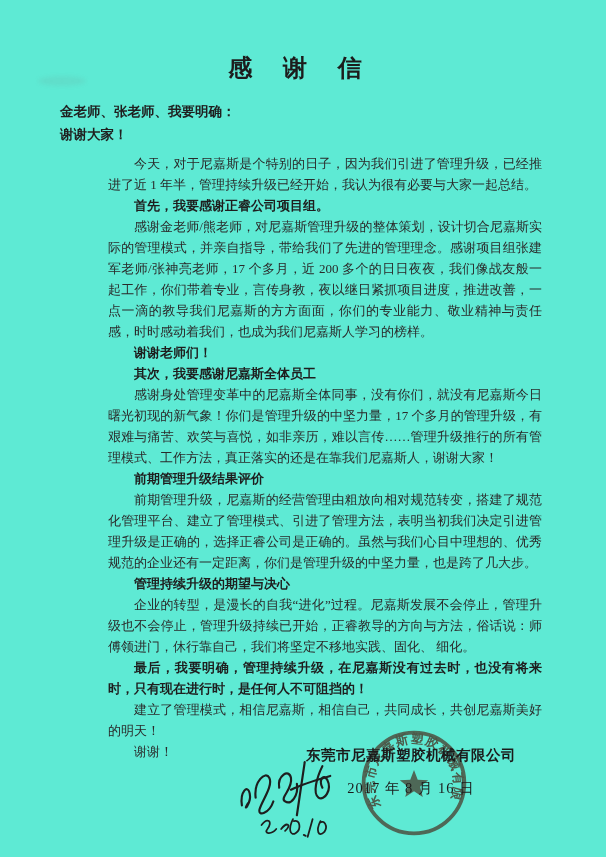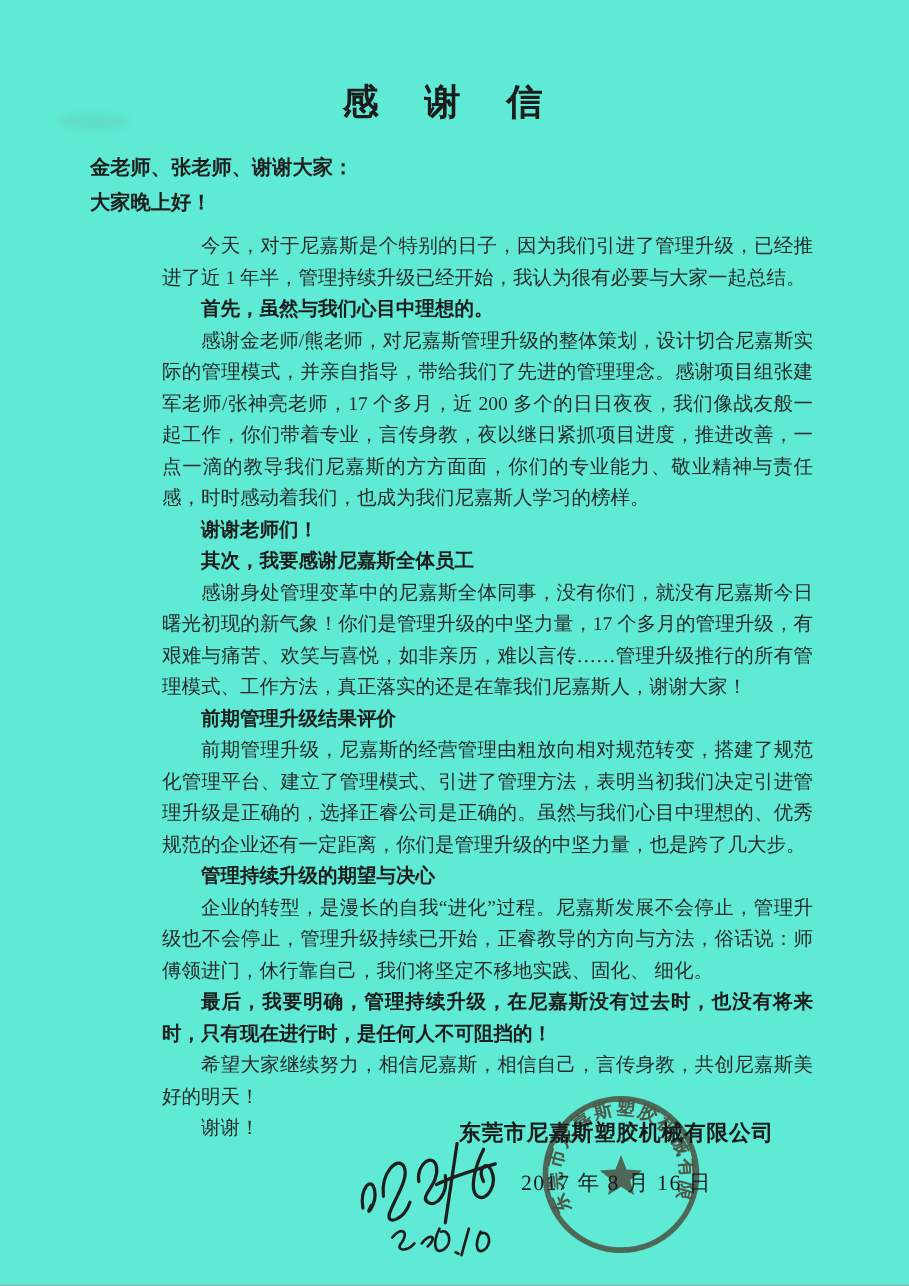--- a/index.html
+++ b/index.html
@@ -94,36 +94,36 @@
     filter:blur(2px);
   }
 </style>
 </head>
 <body>
 
 <div class="page">
 
   <h1 class="title">感 谢 信</h1>
 
-  <p class="salut">金老师、张老师、谢谢大家：</p>
-  <p class="salut">大家晚上好！</p>
+  <p class="salut">金老师、张老师、我要明确：</p>
+  <p class="salut">谢谢大家！</p>
 
   <div class="body-text">
       <p class="para">今天，对于尼嘉斯是个特别的日子，因为我们引进了管理升级，已经推进了近 1 年半，管理持续升级已经开始，我认为很有必要与大家一起总结。</p>
-      <p class="para bold">首先，虽然与我们心目中理想的。</p>
+      <p class="para bold">首先，我要感谢正睿公司项目组。</p>
       <p class="para">感谢金老师/熊老师，对尼嘉斯管理升级的整体策划，设计切合尼嘉斯实际的管理模式，并亲自指导，带给我们了先进的管理理念。感谢项目组张建军老师/张神亮老师，17 个多月，近 200 多个的日日夜夜，我们像战友般一起工作，你们带着专业，言传身教，夜以继日紧抓项目进度，推进改善，一点一滴的教导我们尼嘉斯的方方面面，你们的专业能力、敬业精神与责任感，时时感动着我们，也成为我们尼嘉斯人学习的榜样。</p>
       <p class="para bold">谢谢老师们！</p>
       <p class="para bold">其次，我要感谢尼嘉斯全体员工</p>
       <p class="para">感谢身处管理变革中的尼嘉斯全体同事，没有你们，就没有尼嘉斯今日曙光初现的新气象！你们是管理升级的中坚力量，17 个多月的管理升级，有艰难与痛苦、欢笑与喜悦，如非亲历，难以言传……管理升级推行的所有管理模式、工作方法，真正落实的还是在靠我们尼嘉斯人，谢谢大家！</p>
       <p class="para bold">前期管理升级结果评价</p>
       <p class="para">前期管理升级，尼嘉斯的经营管理由粗放向相对规范转变，搭建了规范化管理平台、建立了管理模式、引进了管理方法，表明当初我们决定引进管理升级是正确的，选择正睿公司是正确的。虽然与我们心目中理想的、优秀规范的企业还有一定距离，你们是管理升级的中坚力量，也是跨了几大步。</p>
       <p class="para bold">管理持续升级的期望与决心</p>
       <p class="para">企业的转型，是漫长的自我“进化”过程。尼嘉斯发展不会停止，管理升级也不会停止，管理升级持续已开始，正睿教导的方向与方法，俗话说：师傅领进门，休行靠自己，我们将坚定不移地实践、固化、 细化。</p>
       <p class="para bold">最后，我要明确，管理持续升级，在尼嘉斯没有过去时，也没有将来时，只有现在进行时，是任何人不可阻挡的！</p>
-      <p class="para">希望大家继续努力，相信尼嘉斯，相信自己，言传身教，共创尼嘉斯美好的明天！</p>
+      <p class="para">建立了管理模式，相信尼嘉斯，相信自己，共同成长，共创尼嘉斯美好的明天！</p>
       <p class="para">谢谢！</p>
     </div>
 
   <div class="sig-block">
     <div class="company">东莞市尼嘉斯塑胶机械有限公司</div>
     <div class="date">2017 年 8 月 16 日</div>
   </div>
 
   <svg class="seal" viewBox="0 0 120 120" xmlns="http://www.w3.org/2000/svg">
     <circle cx="60" cy="60" r="54" fill="none" stroke="#c4453a" stroke-width="4" opacity="0.9"></circle>

